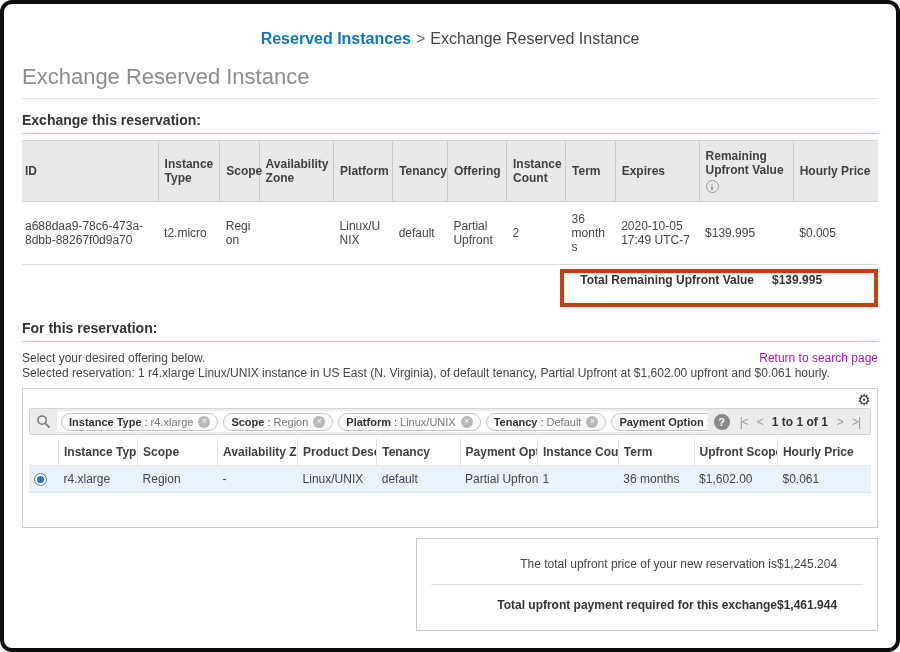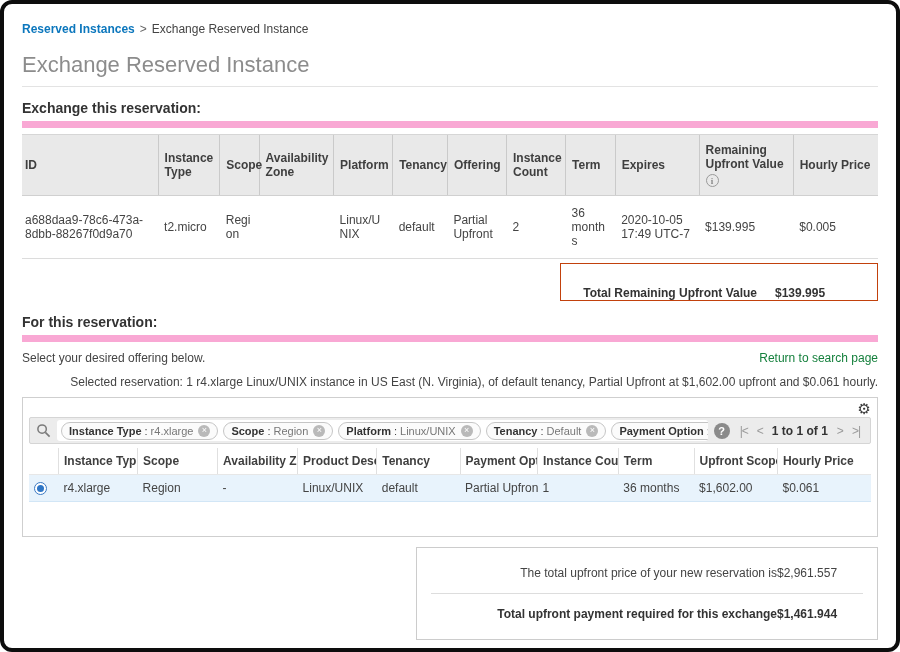--- a/index.html
+++ b/index.html
@@ -2,49 +2,49 @@
 <html><head>
 <meta charset="utf-8">
 <style>
   * { box-sizing: border-box; }
   html,body { margin:0; padding:0; background:#fff; }
   body { font-family: "Liberation Sans", "DejaVu Sans", sans-serif; font-size:12px; color:#444; }
   .frame { width:900px; height:652px; border:4px solid #0d0d0d; border-radius:12px; overflow:hidden; background:#fff; display:flex; flex-direction:column; }
   .content { flex:1; padding:10px 18px 0 18px; }
 
   
-  .breadcrumb { font-size:12px; margin-top:8px; }
+  .breadcrumb { font-size:16px; margin-top:16px;text-align:center; }
   .breadcrumb a { color:#0c77bd; font-weight:bold; text-decoration:none; cursor:pointer; }
   .breadcrumb .sep { color:#666; margin:0 5px; }
   .breadcrumb .current { color:#444; }
 
   
   .page-title { font-size:22px; color:#8c8c8c; margin-top:16px; padding-bottom:8px; border-bottom:1px solid #e3e3e3; font-weight:400; }
 
-  .section-heading { font-size:14px; font-weight:bold; color:#333; margin-top:13px; padding-bottom:5px; border-bottom:7px solid #f9a8d4; }
+  .section-heading { font-size:14px; font-weight:bold; color:#333; margin-top:13px; padding-bottom:5px; border-bottom:1px solid #f9a8d4; }
 
   
   table { border-collapse:collapse; width:100%; table-layout:fixed; }
   .t1 { margin-top:6px; }
   .t1 th { background:#e9e9e9; border-top:1px solid #d6d6d6; border-bottom:1px solid #d0d0d0; font-size:12px; color:#3f3f3f; text-align:left; padding:8px 6px; font-weight:bold; vertical-align:middle; }
   .t1 th + th { border-left:1px solid #cacaca; }
   .t1 td { font-size:12px; color:#444; padding:10px 6px; border-bottom:1px solid #dcdcdc; vertical-align:middle; background:#fff; word-wrap:break-word; }
   .t1 td:first-child, .t1 th:first-child { padding-left:3px; }
   .info-icon { display:inline-flex; width:13px; height:13px; border:1px solid #9a9a9a; border-radius:50%; color:#8a8a8a; font-size:9px; align-items:center; justify-content:center; margin-top:3px; font-weight:bold; font-family:"Liberation Serif", serif; cursor:pointer; }
 
   
-  .total-box { width:318px; margin-left:auto; margin-top:4px; border:1px solid #c2410c; background:#fff; height:38px; display:flex; align-items:flex-end; padding:0 12px; }
+  .total-box { width:318px; margin-left:auto; margin-top:4px; border:4px solid #c2410c; background:#fff; height:38px; display:flex; align-items:flex-start; padding:0 12px; }
   .total-box .lbl { flex:1; text-align:right; font-weight:bold; color:#333; padding-right:18px; }
   .total-box .val { width:90px; font-weight:bold; color:#333; }
 
   
   .offer-row { display:flex; margin-top:9px; align-items:baseline; }
   .offer-row .left { flex:1; color:#444; }
-  .offer-row a { color:#15803d; text-decoration:none; cursor:pointer;margin-left:20px; }
-  .sel-text { margin-top:9px; line-height:16px; color:#444;text-align:right; }
+  .offer-row a { color:#a21caf; text-decoration:none; cursor:pointer;margin-left:20px; }
+  .sel-text { line-height:16px; color:#444; }
 
   
   .panel { margin-top:7px; border:1px solid #cfcfcf; height:140px; padding:2px 6px 6px 6px; background:#fff; }
   .gear-row { display:flex; justify-content:flex-end; height:17px; align-items:center; }
   .gear { font-size:15px; color:#3a3a3a; line-height:1; cursor:pointer; }
 
   .filterbar { display:flex; align-items:center; background:#ececec; border:1px solid #d5d5d5; border-radius:2px; height:27px; padding:0 6px; gap:6px; }
   .mag { width:15px; height:15px; flex:0 0 auto; }
   .filter-input { flex:1; background:#fff; border-radius:3px; height:21px; display:flex; align-items:center; gap:5px; padding:0 4px; overflow:hidden; }
   .pill { display:inline-flex; align-items:center; border:1px solid #c5c5c5; border-radius:11px; background:#fbfbfb; padding:2px 7px; font-size:11px; white-space:nowrap; gap:3px; }
@@ -248,21 +248,21 @@
           <td>$1,602.00</td>
           <td>$0.061</td>
         </tr>
       </tbody>
         </table>
     </div>
 
     <div class="summary">
       <div class="srow">
         <span class="sl">The total upfront price of your new reservation is</span>
-        <span class="sv">$2,961.557</span>
+        <span class="sv">$1,245.204</span>
       </div>
       <div class="sdivider"></div>
       <div class="srow bold">
         <span class="sl">Total upfront payment required for this exchange</span>
         <span class="sv">$1,461.944</span>
       </div>
 
     </div>
 
   </div>

